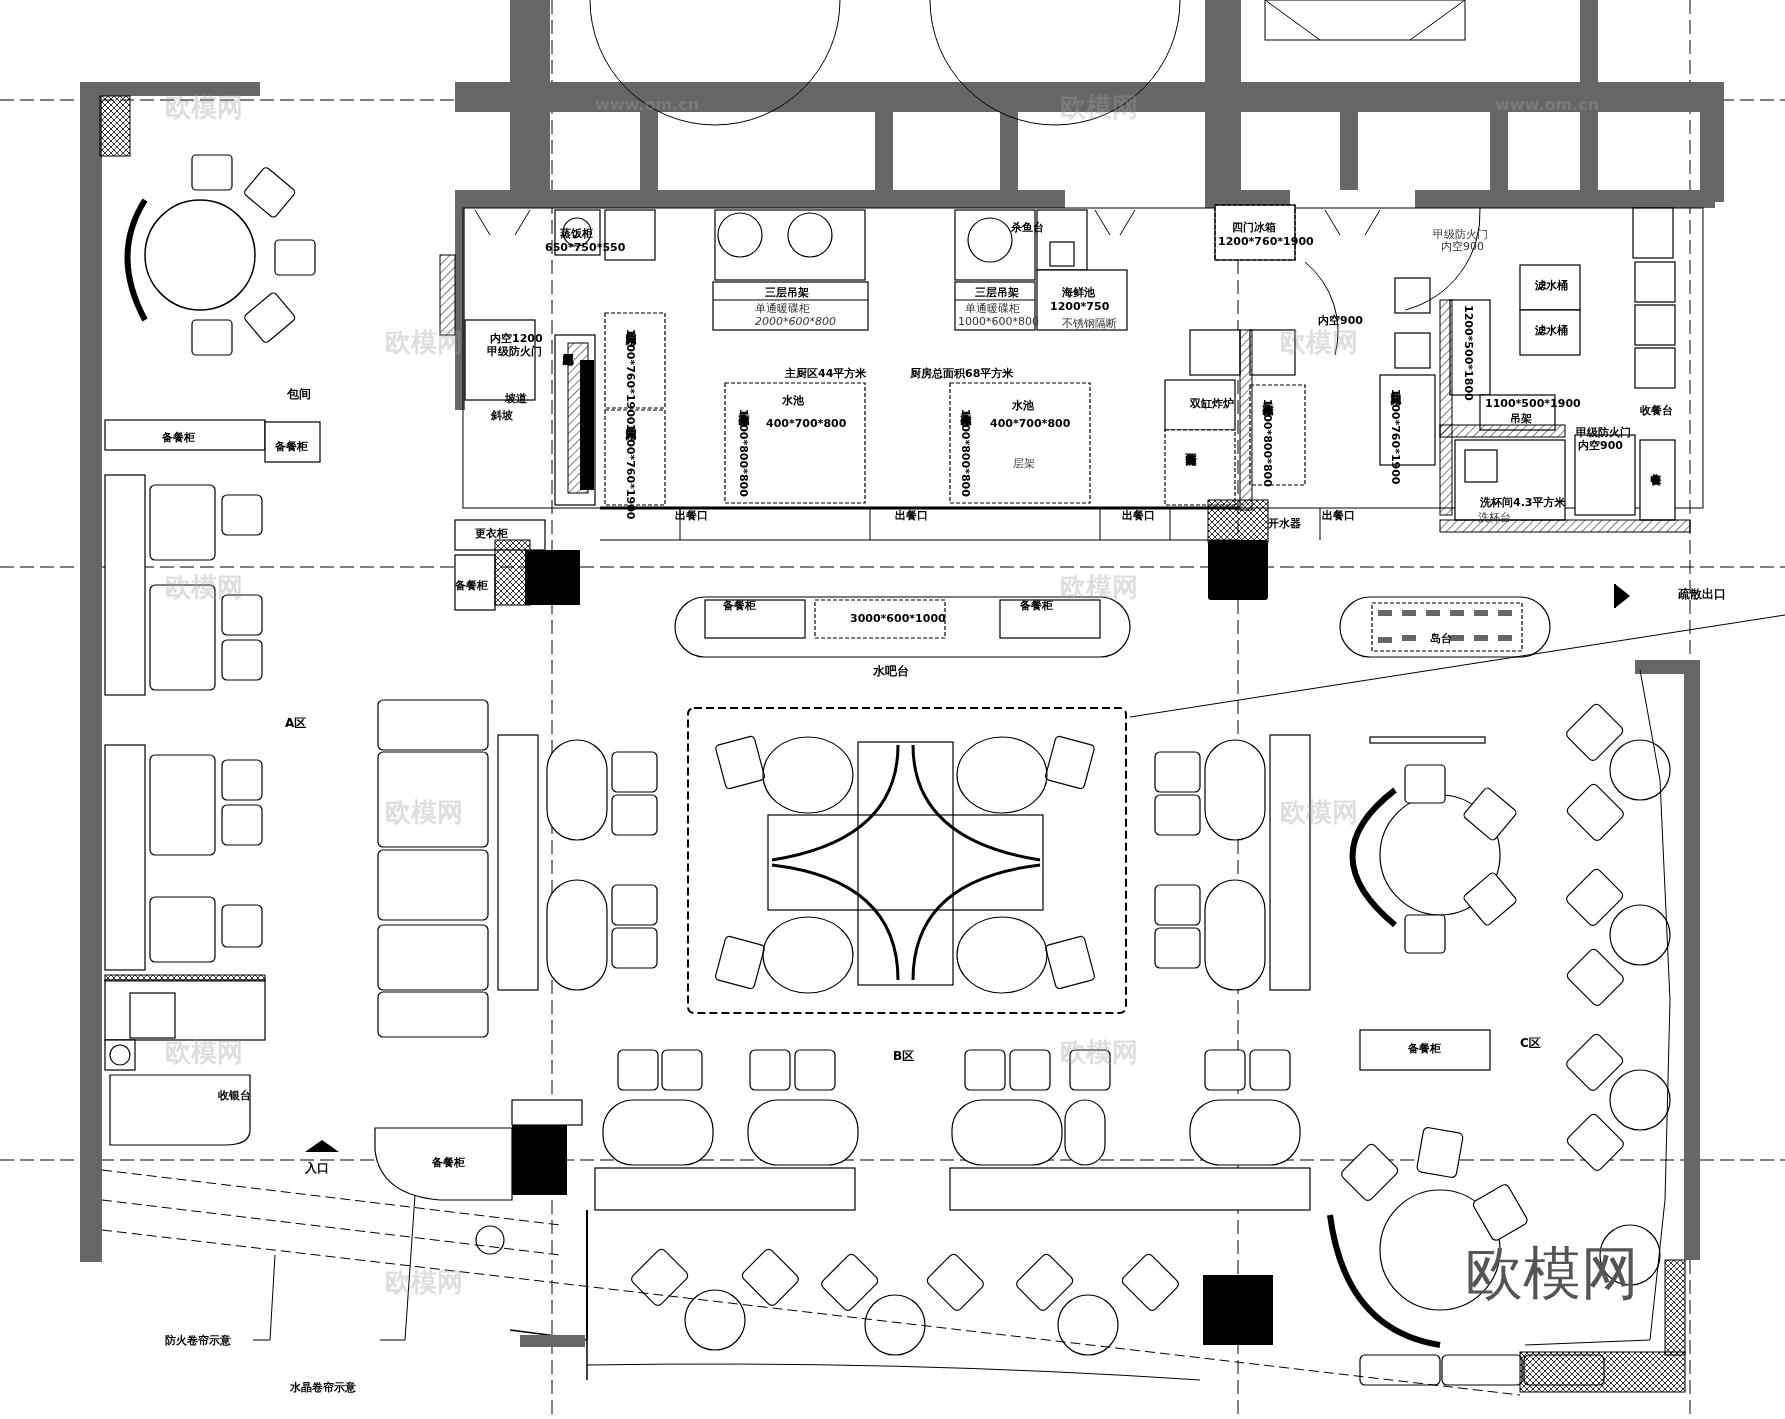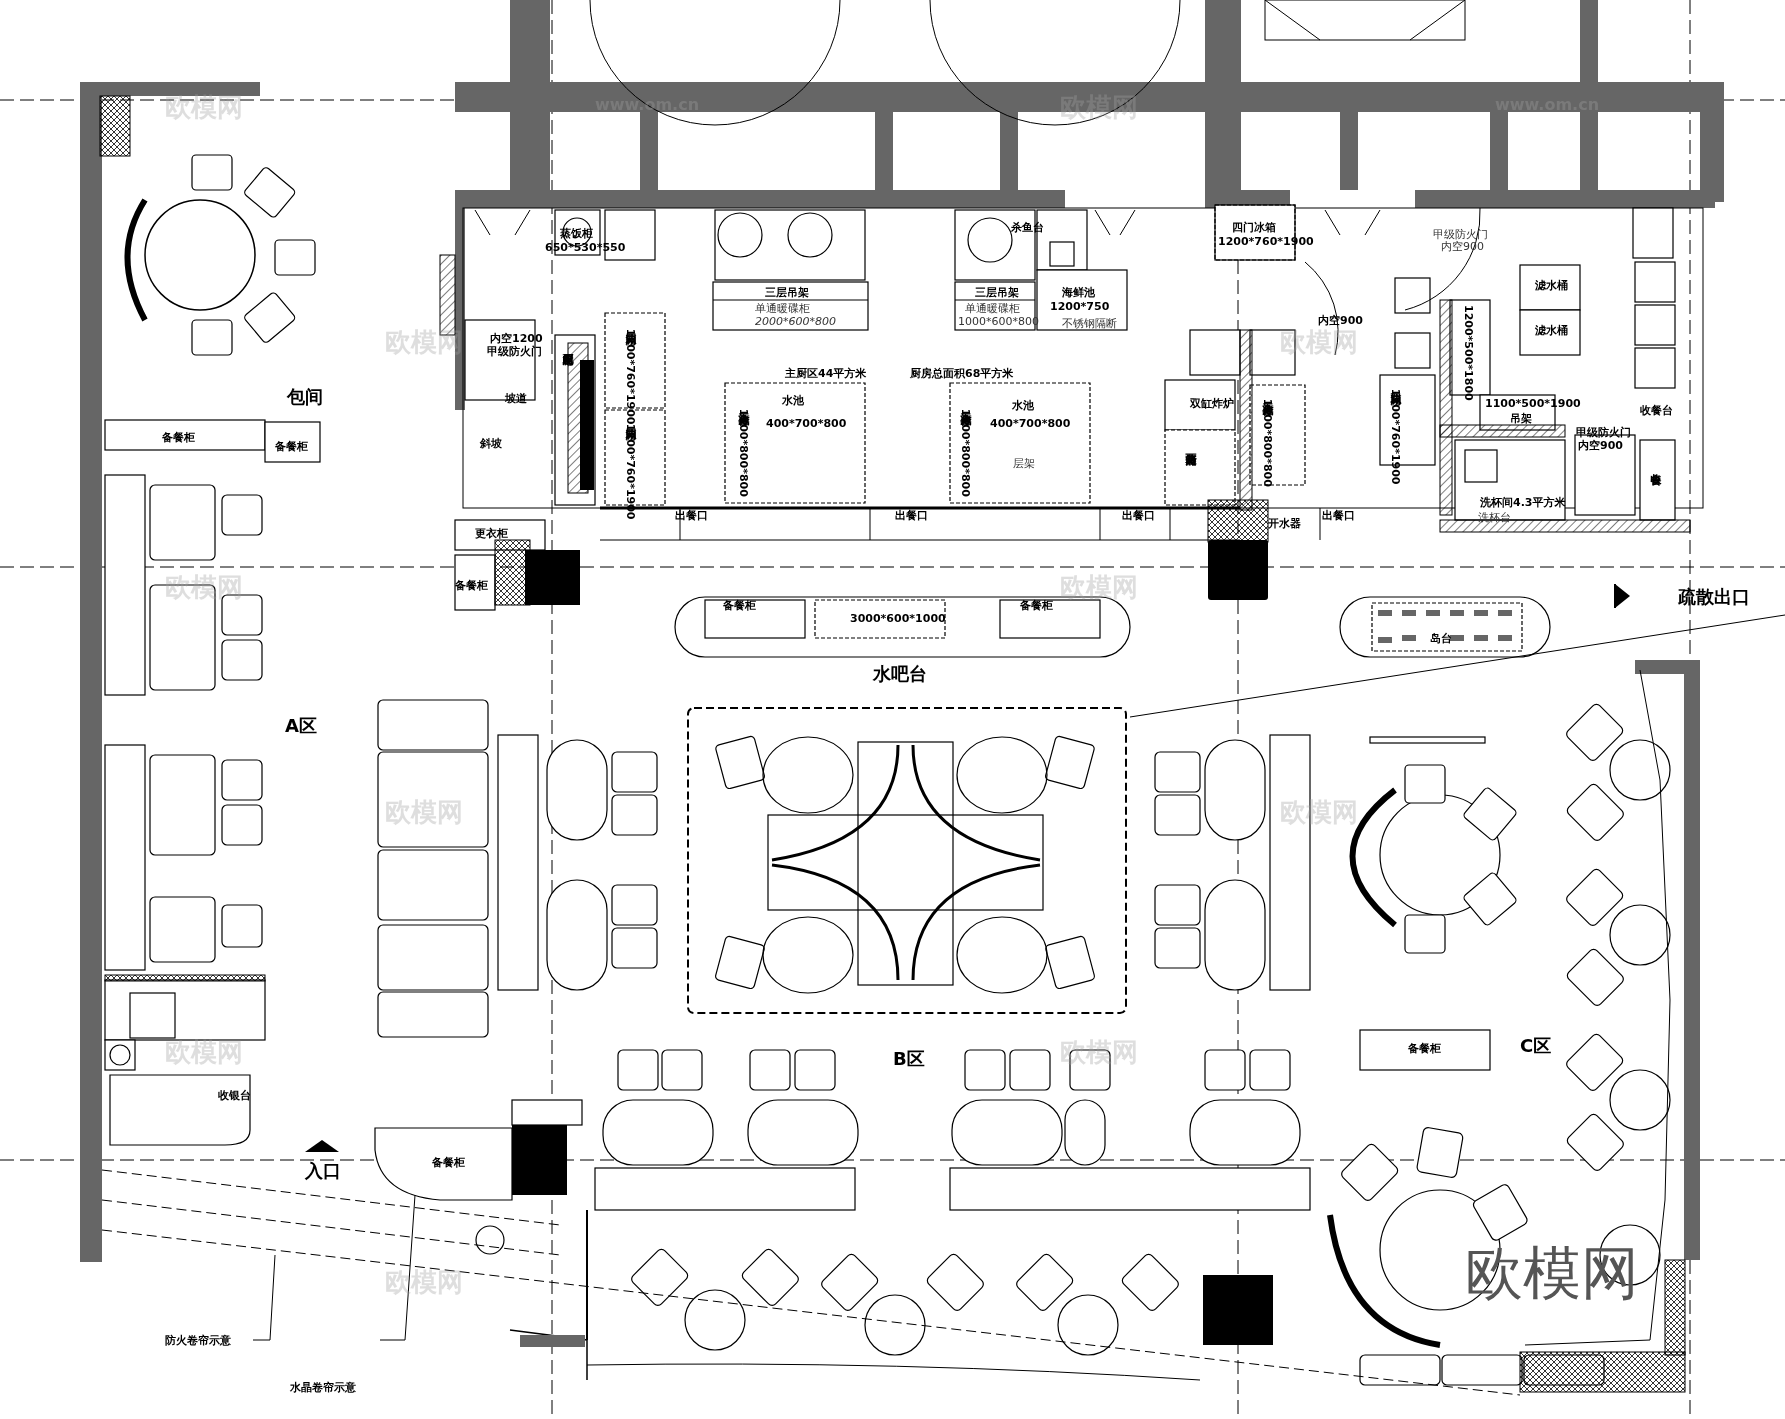--- a/index.html
+++ b/index.html
@@ -1,20 +1,20 @@
 <!DOCTYPE html>
 <html><head>
 <meta charset="utf-8">
 <style>
   html,body{margin:0;padding:0;background:#fff;}
   body{width:1785px;height:1419px;overflow:hidden;position:relative;font-family:"DejaVu Sans",sans-serif;}
   #plan{position:absolute;left:0;top:0;width:1785px;height:1419px;}
   .lbl{position:absolute;font-family:"DejaVu Sans",sans-serif;font-weight:bold;color:#000;white-space:nowrap;line-height:1;}
   .lbl.s{font-size:11px;}
-  .lbl.m{font-size:18px;}
+  .lbl.m{font-size:12px;}
   .lbl.thin{font-weight:normal;color:#333;}
   .lbl.v{writing-mode:vertical-rl;}
   .wm{position:absolute;color:rgba(160,160,160,0.35);font-size:26px;font-weight:bold;font-family:"DejaVu Sans",sans-serif;white-space:nowrap;pointer-events:none;}
   .wm-big{position:absolute;color:#555;font-size:58px;font-family:"DejaVu Sans",sans-serif;white-space:nowrap;}
 </style>
 </head>
 <body>
 
 <svg id="plan" viewBox="0 0 1785 1419" xmlns="http://www.w3.org/2000/svg">
   <defs>
@@ -355,40 +355,40 @@
 <div class="lbl s" style="left:723px;top:600px;">备餐柜</div>
 <div class="lbl s" style="left:1020px;top:600px;">备餐柜</div>
 <div class="lbl s" style="left:850px;top:613px;">3000*600*1000</div>
 <div class="lbl s" style="left:1408px;top:1043px;">备餐柜</div>
 <div class="lbl s" style="left:432px;top:1157px;">备餐柜</div>
 <div class="lbl s" style="left:455px;top:580px;">备餐柜</div>
 
 <div class="lbl s" style="left:785px;top:368px;">主厨区44平方米</div>
 <div class="lbl s" style="left:910px;top:368px;">厨房总面积68平方米</div>
 <div class="lbl s" style="left:560px;top:228px;">蒸饭柜</div>
-<div class="lbl s" style="left:545px;top:242px;">650*530*550</div>
+<div class="lbl s" style="left:545px;top:242px;">650*750*550</div>
 <div class="lbl s" style="left:765px;top:287px;">三层吊架</div>
 <div class="lbl s thin" style="left:755px;top:303px;">单通暖碟柜</div>
 <div class="lbl s thin" style="left:755px;top:316px;font-style:italic;">2000*600*800</div>
 <div class="lbl s" style="left:975px;top:287px;">三层吊架</div>
 <div class="lbl s thin" style="left:965px;top:303px;">单通暖碟柜</div>
 <div class="lbl s thin" style="left:958px;top:316px;">1000*600*800</div>
 <div class="lbl s" style="left:1011px;top:222px;">杀鱼台</div>
 <div class="lbl s" style="left:1062px;top:287px;">海鲜池</div>
 <div class="lbl s" style="left:1034px;top:301px;margin-left:16px;">1200*750</div>
 <div class="lbl s thin" style="left:1062px;top:318px;">不锈钢隔断</div>
 <div class="lbl s" style="left:1232px;top:222px;">四门冰箱</div>
 <div class="lbl s" style="left:1218px;top:236px;">1200*760*1900</div>
 <div class="lbl s thin" style="left:1433px;top:229px;">甲级防火门</div>
 <div class="lbl s thin" style="left:1441px;top:241px;">内空900</div>
 <div class="lbl s" style="left:1318px;top:315px;">内空900</div>
 <div class="lbl s" style="left:490px;top:333px;">内空1200</div>
 <div class="lbl s" style="left:487px;top:346px;">甲级防火门</div>
 <div class="lbl s" style="left:505px;top:393px;">坡道</div>
-<div class="lbl s" style="left:480px;top:410px;margin-top:28px;">斜坡</div>
+<div class="lbl s" style="left:491px;top:410px;">斜坡</div>
 <div class="lbl s v" style="left:562px;top:345px;">厨房配电箱</div>
 <div class="lbl s v" style="left:625px;top:325px;">四门冰箱 1200*760*1900</div>
 <div class="lbl s v" style="left:625px;top:420px;">四门冰箱 1200*760*1900</div>
 <div class="lbl s" style="left:782px;top:395px;">水池</div>
 <div class="lbl s" style="left:766px;top:418px;">400*700*800</div>
 <div class="lbl s" style="left:1012px;top:400px;">水池</div>
 <div class="lbl s" style="left:990px;top:418px;">400*700*800</div>
 <div class="lbl s thin" style="left:1013px;top:458px;">层架</div>
 <div class="lbl s v" style="left:738px;top:405px;">冷藏工作台 1500*800*800</div>
 <div class="lbl s v" style="left:960px;top:405px;">冷藏工作台 1500*800*800</div>

